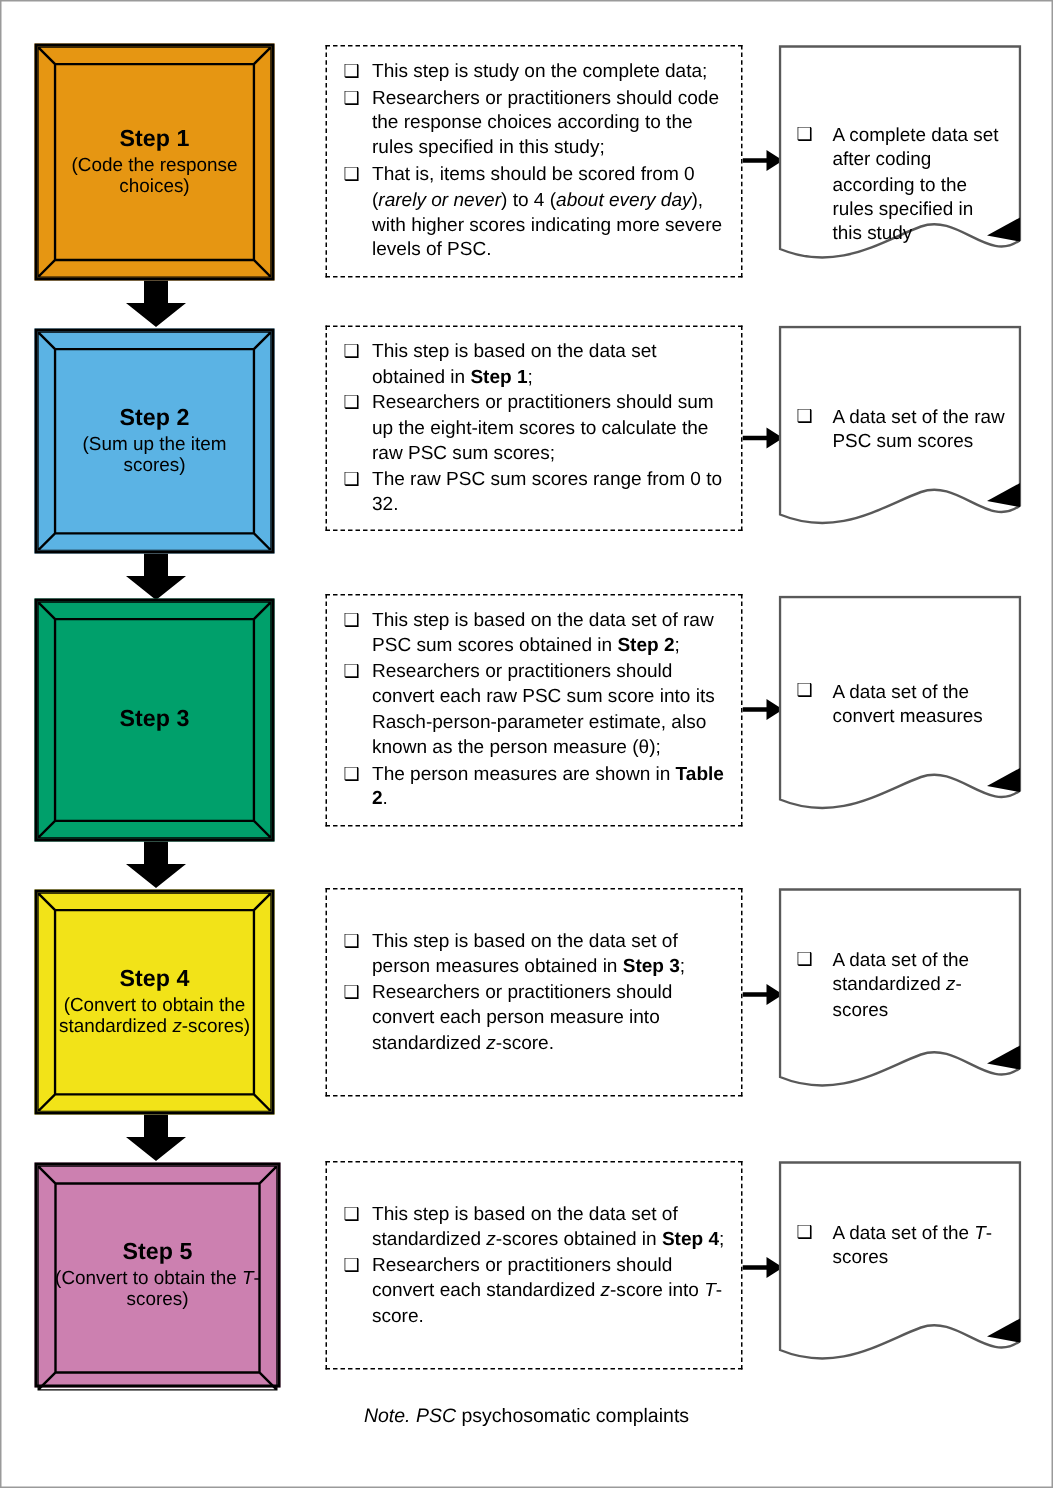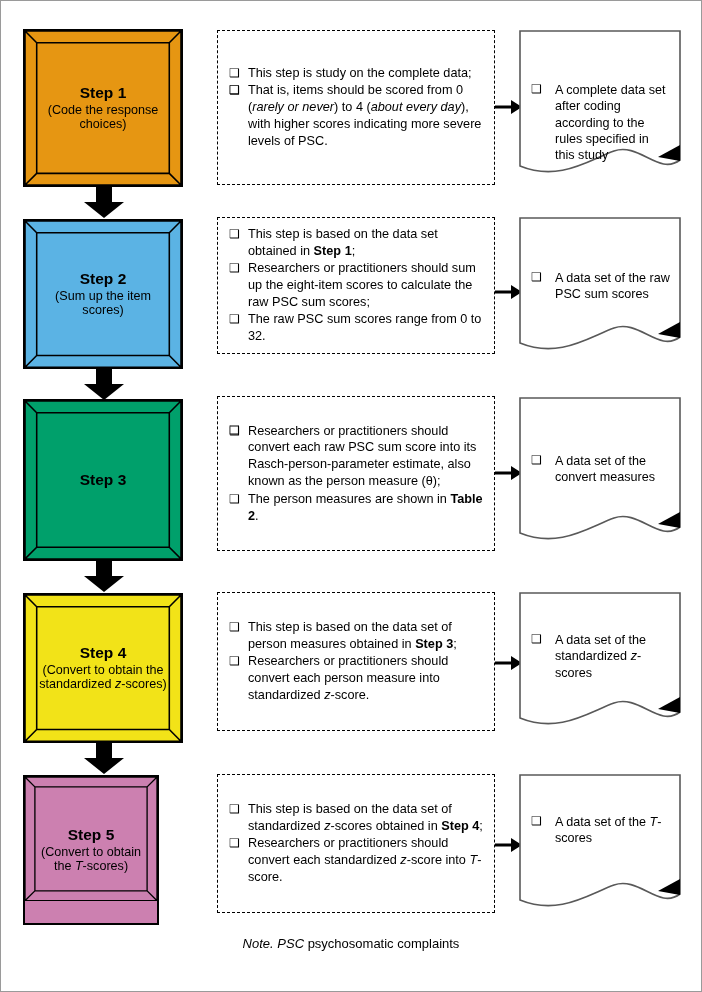--- a/index.html
+++ b/index.html
@@ -132,21 +132,21 @@
     </span>
   </div>
 
   <svg class="v-arrow" style="left:82px; top:186px;" width="42" height="32" viewBox="0 0 42 32">
     <path d="M13,0 L29,0 L29,15 L41,15 L21,31 L1,15 L13,15 Z" fill="#000"></path>
   </svg>
 
   <div class="node panel" id="panel-1" style="left:216px; top:29px; width:278px; height:155px;">
     <ul class="bullets">
       <li><span class="cbx">❑</span><span>This step is study on the complete data;</span></li>
-      <li><span class="cbx">❑</span></li>
+      <li><span class="cbx">❑</span><span>Researchers or practitioners should code the response choices according to the rules specified in this study;</span></li>
       <li><span class="cbx">❑</span><span>That is, items should be scored from 0 (<i>rarely or never</i>) to 4 (<i>about every day</i>), with higher scores indicating more severe levels of PSC.</span></li>
     </ul>
   </div>
 
   <svg class="h-arrow" style="left:494px; top:98px;" width="28" height="16" viewBox="0 0 28 16">
     <path d="M0,6.5 L16,6.5 L16,1 L27,8 L16,15 L16,9.5 L0,9.5 Z" fill="#000"></path>
   </svg>
 
   <div class="doc" style="left:518px; top:29px; width:162px; height:155px;">
     <svg width="162" height="155" viewBox="0 0 162 155">
@@ -206,21 +206,21 @@
       <span class="step-title">Step 3</span>
     </span>
   </div>
 
   <svg class="v-arrow" style="left:82px; top:560px;" width="42" height="32" viewBox="0 0 42 32">
     <path d="M13,0 L29,0 L29,15 L41,15 L21,31 L1,15 L13,15 Z" fill="#000"></path>
   </svg>
 
   <div class="node panel" id="panel-3" style="left:216px; top:395px; width:278px; height:155px;">
     <ul class="bullets">
-      <li><span class="cbx">❑</span></li>
+      <li><span class="cbx">❑</span><span>This step is based on the data set of raw PSC sum scores obtained in <b>Step 2</b>;</span></li>
       <li><span class="cbx">❑</span><span>Researchers or practitioners should convert each raw PSC sum score into its Rasch-person-parameter estimate, also known as the person measure (θ);</span></li>
       <li><span class="cbx">❑</span><span>The person measures are shown in <b>Table 2</b>.</span></li>
     </ul>
   </div>
 
   <svg class="h-arrow" style="left:494px; top:464px;" width="28" height="16" viewBox="0 0 28 16">
     <path d="M0,6.5 L16,6.5 L16,1 L27,8 L16,15 L16,9.5 L0,9.5 Z" fill="#000"></path>
   </svg>
 
   <div class="doc" style="left:518px; top:396px; width:162px; height:155px;">
@@ -264,21 +264,21 @@
     <svg width="162" height="143" viewBox="0 0 162 143">
       <path d="M1,1 L161,1 L161,120 C140,136 120,102 95,111 C70,120 40,142 1,126 Z" fill="#fff" stroke="#595959" stroke-width="1.6"></path>
       <path d="M161,105 L161,121 L139,117 Z" fill="#000"></path>
     </svg>
     <div class="doc-text" style="top:40px;">
       <span class="cbx">❑</span>
       <span>A data set of the standardized <i>z</i>-scores</span>
     </div>
   </div>
 
-  <div class="node step-box" id="box-5" style="left:22px; top:774px; width:136px; height:150px; background:#CC80B0;">
+  <div class="node step-box" id="box-5" style="left:22px; top:774px; width:164px; height:150px; background:#CC80B0;">
     <svg class="step-bevel" viewBox="0 0 160 150" preserveAspectRatio="none">
       <path d="M0,0 L160,0 L148,12 L12,12 Z M160,0 L160,150 L148,138 L148,12 Z
                M160,150 L0,150 L12,138 L148,138 Z M0,150 L0,0 L12,12 L12,138 Z" fill="none" stroke="#000" stroke-width="1.6"></path>
     </svg>
     <span class="step-inner">
       <span class="step-title">Step 5</span>
       <span class="step-sub">(Convert to obtain the <i>T</i>-scores)</span>
     </span>
   </div>
 

